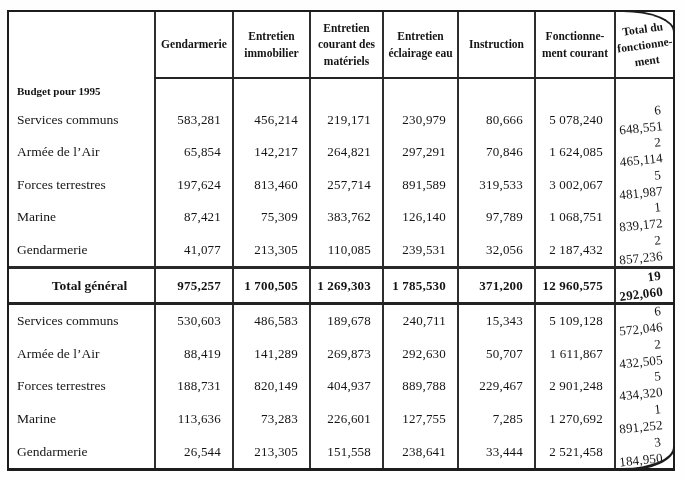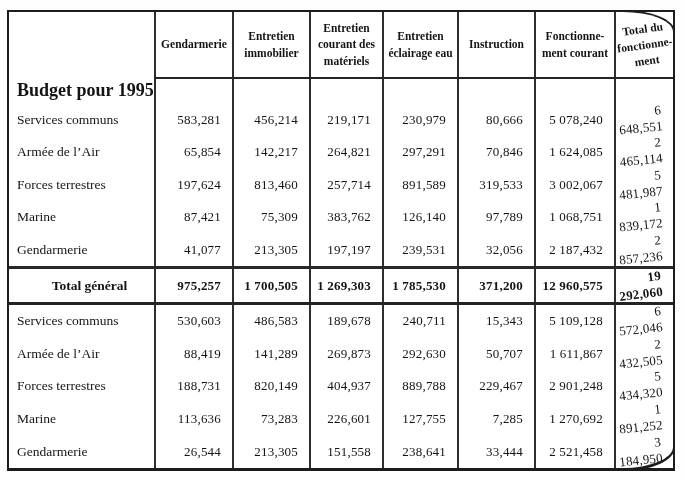--- a/index.html
+++ b/index.html
@@ -26,21 +26,21 @@
   thead th {
     font-weight:bold; font-size:11.5px; line-height:1.4;
     text-align:center; white-space:pre-line;
     border-bottom:2px solid #242424;
   }
   thead th.lblh { border-bottom:none; }
 
   tbody td { font-size:13px; }
   .num { text-align:right; padding-right:11px; font-size:13px; letter-spacing:.2px; }
   .lbl { text-align:left; padding-left:8px; font-size:13.5px; }
-  .sect-title { font-weight:bold; font-size:18px; padding-left:8px; line-height:1.3;margin-left:40px; }
+  .sect-title { font-weight:bold; font-size:11px; padding-left:8px; line-height:1.3;margin-left:40px; }
 
   .total-row td { border-top:3px solid #282828; border-bottom:3px solid #232323; font-weight:bold; }
   .total-row td.lbl { text-align:center; padding-left:16px; font-size:13.5px; }
 
   
   .tilt { display:inline-block; transform:rotate(-6deg); transform-origin:60% 50%; }
   thead .tilt { transform:rotate(-8deg); }
   .total-row .tilt { transform:rotate(-7deg); }
 
   
@@ -144,21 +144,21 @@
           <td class="num">126,140</td>
           <td class="num">97,789</td>
           <td class="num">1 068,751</td>
           <td class="num"><span class="tilt">1 839,172</span></td>
         </tr>
 
         <tr style="height:25px">
           <td class="lbl">Gendarmerie</td>
           <td class="num">41,077</td>
           <td class="num">213,305</td>
-          <td class="num">197,197</td>
+          <td class="num">110,085</td>
           <td class="num">239,531</td>
           <td class="num">32,056</td>
           <td class="num">2 187,432</td>
           <td class="num"><span class="tilt">2 857,236</span></td>
         </tr>
 
         <tr style="height:33px" class="total-row">
           <td class="lbl">Total général</td>
           <td class="num">975,257</td>
           <td class="num">1 700,505</td>

